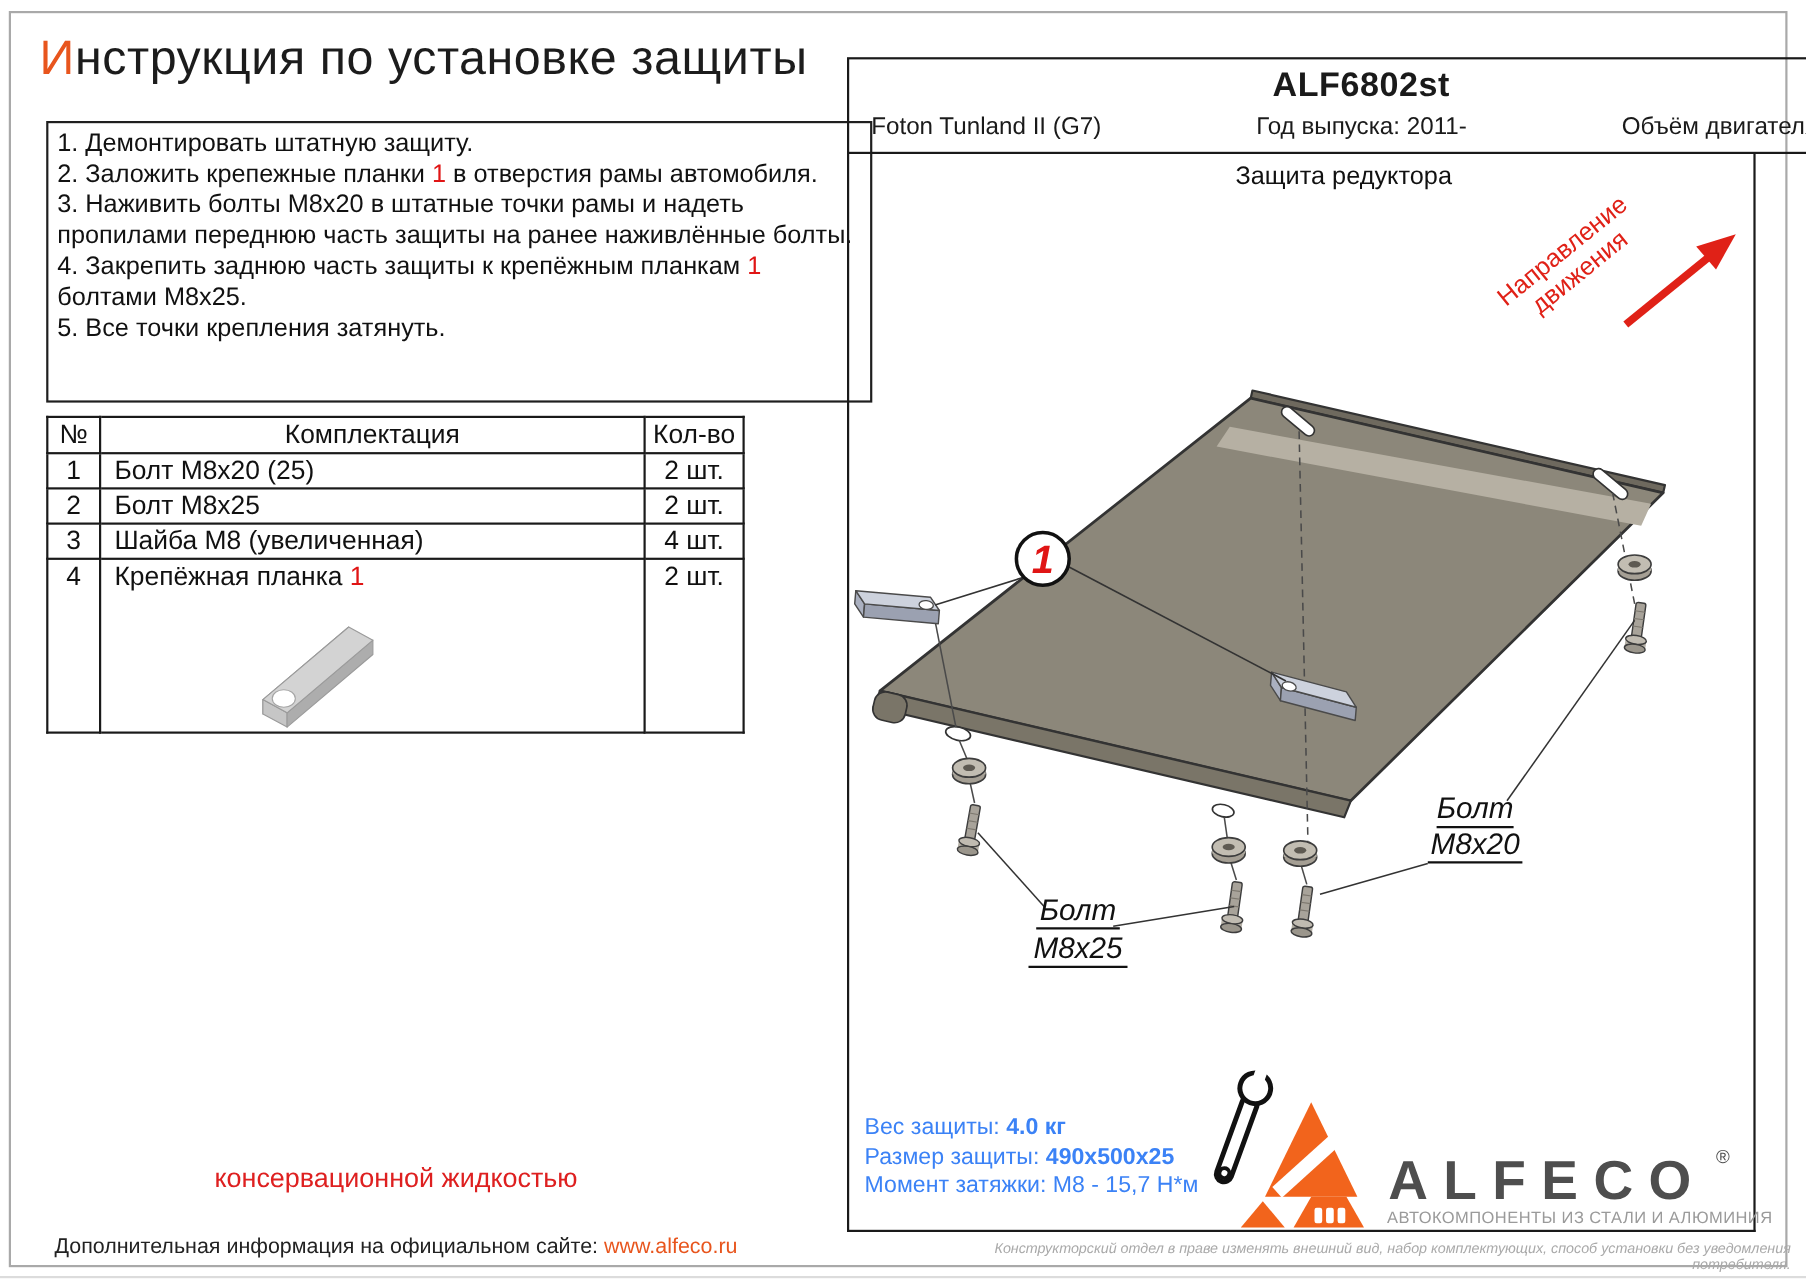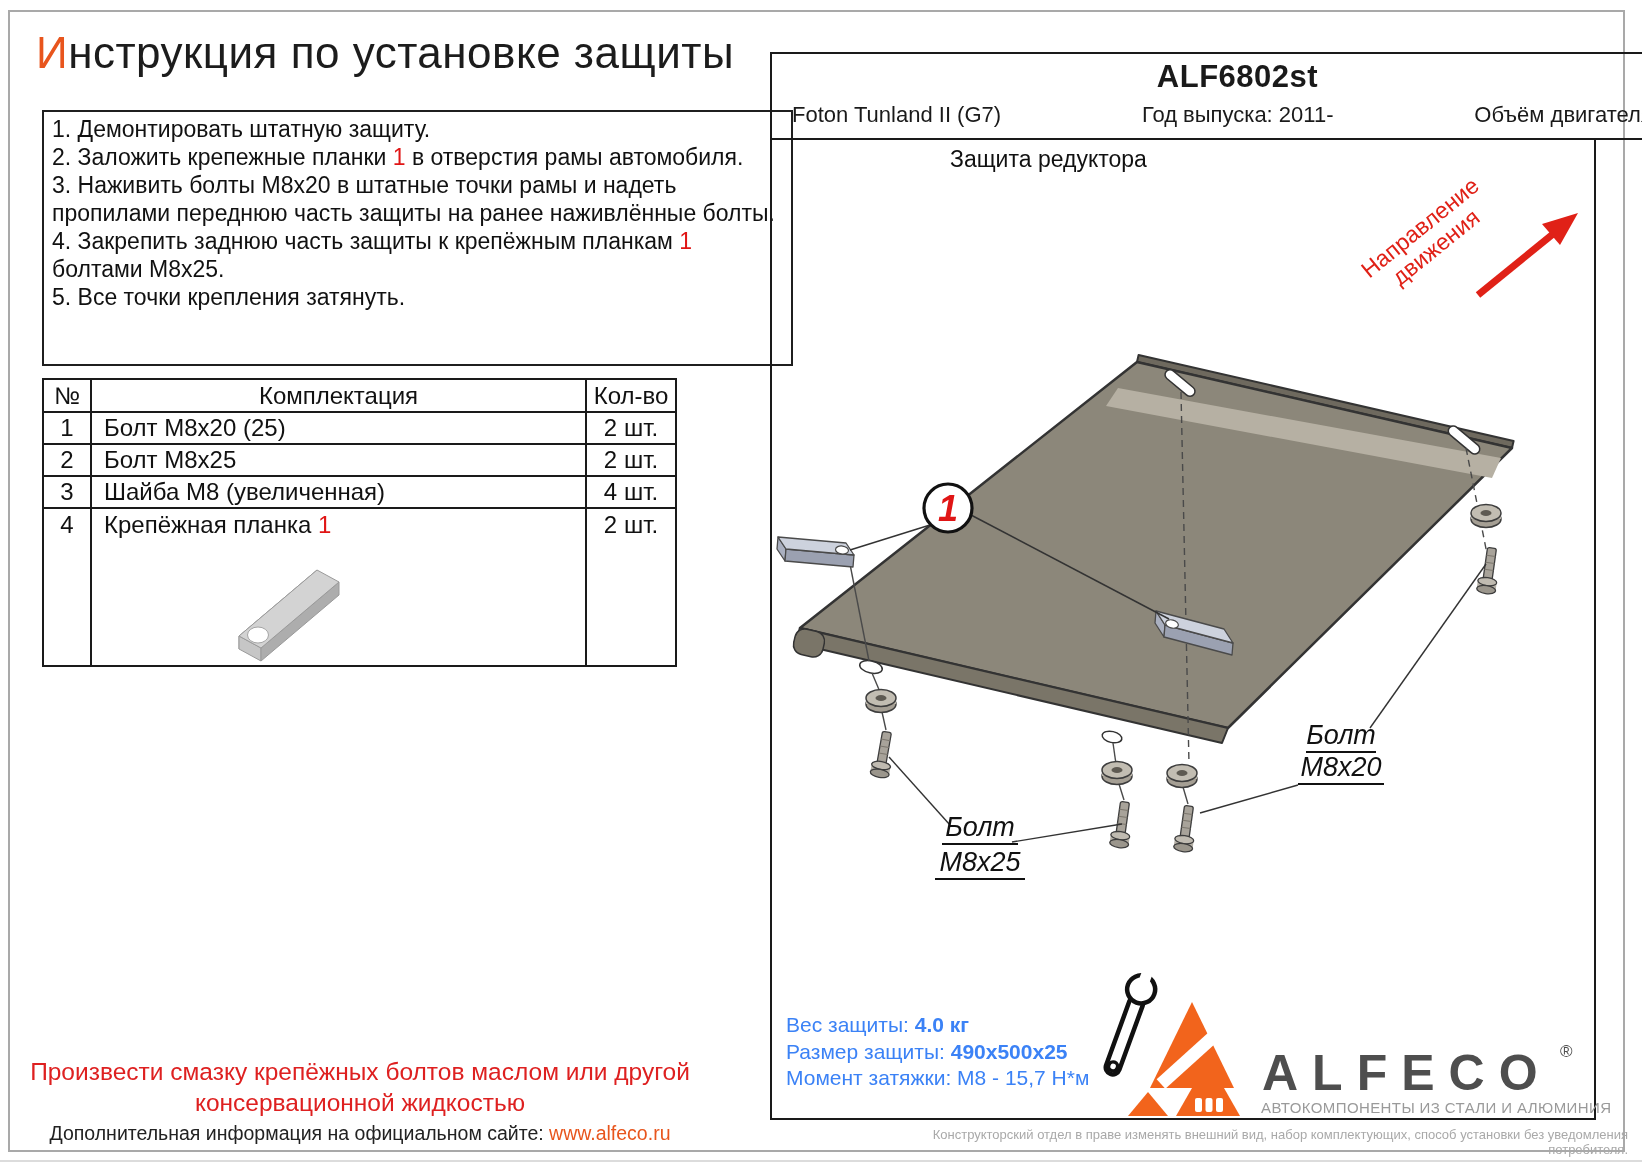--- a/index.html
+++ b/index.html
@@ -26,27 +26,27 @@
   .plank-art { position:absolute; left:185px; top:172px; }
   .warning { left:10px; top:1056px; width:700px; text-align:center; font-size:24.5px; line-height:31px; color:#de2020; }
   .site-note { left:10px; top:1122px; width:700px; text-align:center; font-size:19.5px; color:#222; }
   .site-note a { color:#e8551d; text-decoration:none; }
 
   
   .hdr-box { left:770px; top:52px; width:935px; height:88px; border:2px solid #1a1a1a; }
   .part-code { margin-top:5px; text-align:center; font-size:31px; font-weight:700; letter-spacing:0.5px; }
   .hdr-row { display:flex; justify-content:space-between; padding:7px 16px 0 20px; font-size:22px; }
   .main-box { left:770px; top:140px; width:826px; height:980px; border:2px solid #1a1a1a; border-top:none; }
-  .diagram-title { left:950px; top:146px; width:370px; text-align:left; font-size:23px; color:#111; }
+  .diagram-title { left:950px; top:146px; width:370px; text-align:right; font-size:23px; color:#111; }
   .specs { left:786px; top:1012px; width:420px; font-size:21px; line-height:26.5px; color:#3b82f6; }
   .bold { font-weight:700; }
   .brand-text { left:1262px; top:1044px; font-size:50px; font-weight:700; letter-spacing:14px; color:#4e4e4e; white-space:nowrap; }
   .brand-reg { left:1560px; top:1042px; font-size:17px; color:#4e4e4e; }
   .brand-tagline { left:1261px; top:1099px; font-size:15px; letter-spacing:0.4px; color:#9a9a9a; white-space:nowrap; }
-  .disclaimer { left:900px; top:1127px; width:728px; text-align:right; font-size:13px; color:#a9a9a9; }
+  .disclaimer { left:900px; top:1127px; width:728px; text-align:right; font-size:13px; color:#a9a9a9;font-style:italic; }
   svg { display:block; }
   svg text { font-family:"Liberation Sans", sans-serif; }
 </style>
 </head>
 <body>
 
 <div class="page">
   <div class="abs outer-frame"></div>
 
   <div class="abs doc-title"><span class="accent">И</span><span>нструкция по установке защиты</span></div>
@@ -104,21 +104,20 @@
         <polygon points="12,86 90,20 90,33 12,99" fill="#b2b2b2"></polygon>
         <polygon points="12,86 34,98 34,111 12,99" fill="#c6c6c6"></polygon>
         <polygon points="34,98 112,32 112,45 34,111" fill="#adadad"></polygon>
         <polygon points="12,86 90,20 112,32 34,98" fill="#d3d3d3"></polygon>
         <ellipse cx="31" cy="85" rx="10.5" ry="8" fill="#fff" stroke="#a5a5a5"></ellipse>
       </g>
     </svg>
   </div>
 
   <div class="abs warning">
-    <div>Произвести смазку крепёжных болтов маслом или другой</div>
     <div>консервационной жидкостью</div>
   </div>
 
   <div class="abs site-note"><span>Дополнительная информация на официальном сайте: </span><a href="#">www.alfeco.ru</a></div>
 
   <div class="abs hdr-box">
     <div class="part-code">ALF6802st</div>
     <div class="hdr-row">
       <span>Foton Tunland II (G7)</span>
       <span>Год выпуска: 2011-</span>

